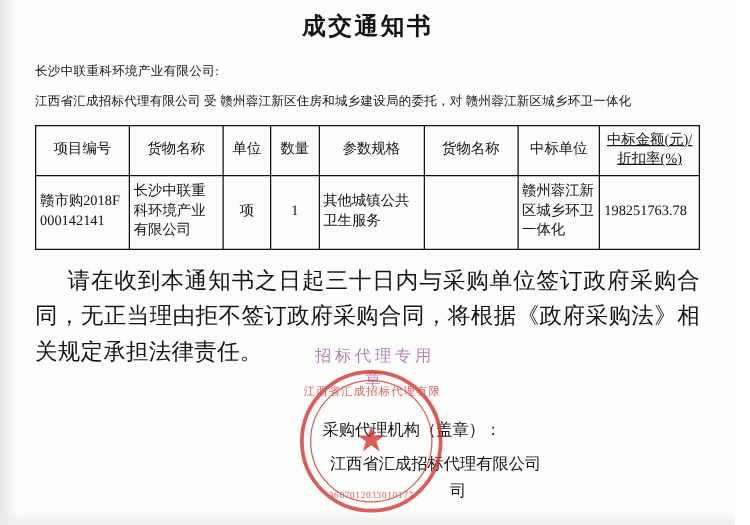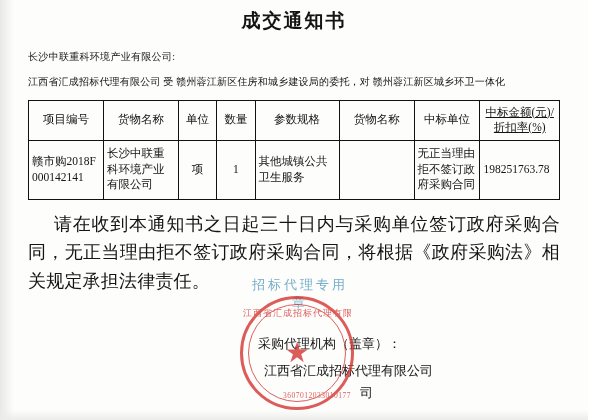--- a/index.html
+++ b/index.html
@@ -141,21 +141,21 @@
     font-size: 9px;
     letter-spacing: 1px;
     white-space: nowrap;
     overflow: hidden;
   }
   .seal .seal-bottom-text {
     position: absolute;
     bottom: 7px;
     left: 0;
     width: 100%;
-    text-align: right;
+    text-align: center;
     font-size: 7.5px;
     letter-spacing: 0.5px;
     white-space: nowrap;
     overflow: hidden;
   }
   .seal-inner-ring {
     position: absolute;
     left: 5px;
     top: 5px;
     right: 5px;
@@ -163,21 +163,21 @@
     border: 1px solid #d2302c;
     border-radius: 50%;
   }
   
   .seal-faint {
     position: absolute;
     left: 252px;
     top: 276px;
     width: 96px;
     height: 40px;
-    color: #0369a1;
+    color: #701a75;
     font-size: 13px;
     letter-spacing: 3px;
     opacity: 0.55;
     text-align: center;
     pointer-events: none;
   }
   .edge-fade-left {
     position: absolute;
     left: 0; top: 0; bottom: 0; width: 14px;
     background: linear-gradient(to right, #e8e8e6, rgba(255,255,255,0));
@@ -217,21 +217,21 @@
       </tr>
     </thead>
     <tbody>
       <tr>
         <td class="cell-left">赣市购2018F000142141</td>
         <td class="cell-left">长沙中联重科环境产业有限公司</td>
         <td class="cell-center">项</td>
         <td class="cell-center">1</td>
         <td class="cell-left">其他城镇公共卫生服务</td>
         <td class="cell-left"></td>
-        <td class="cell-left">无正当理由拒不签订政府采购合同</td>
+        <td class="cell-left">赣州蓉江新区城乡环卫一体化</td>
         <td class="cell-left">198251763.78</td>
       </tr>
     </tbody>
   </table>
 
   <p class="closing">请在收到本通知书之日起三十日内与采购单位签订政府采购合同，无正当理由拒不签订政府采购合同，将根据《政府采购法》相关规定承担法律责任。</p>
 
   <div class="sign-area">
     <div class="sign-rows">
       <div>

